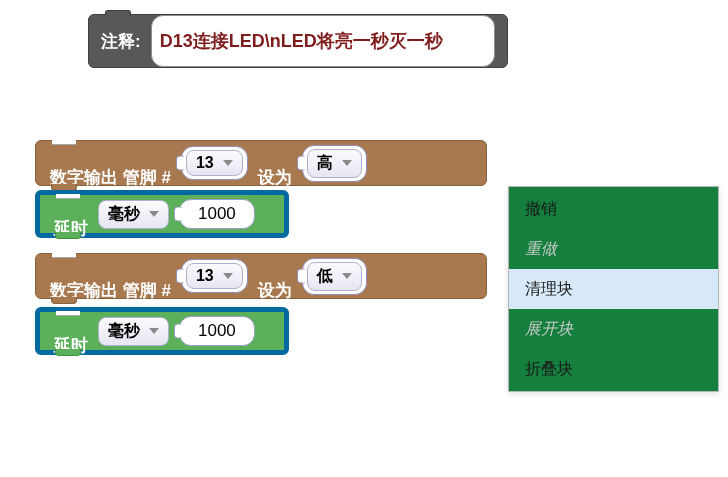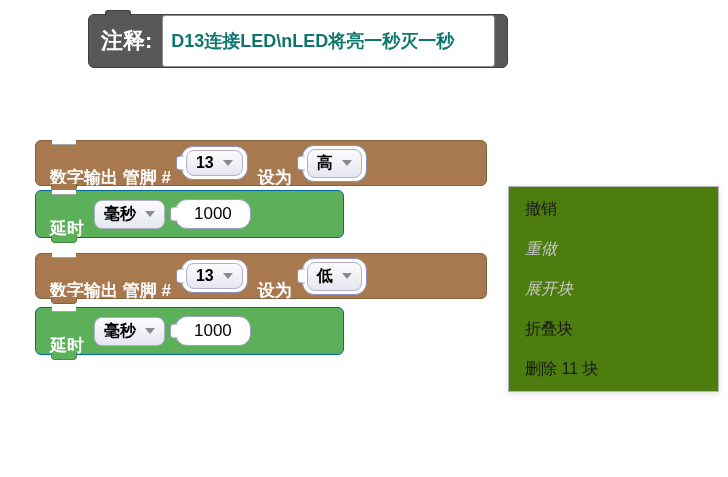--- a/index.html
+++ b/index.html
@@ -11,43 +11,43 @@
   
   .comment-block{
     position:absolute;left:88px;top:14px;width:420px;height:54px;
     background:#585858;border:1px solid #3f3f3f;border-radius:6px;
     display:flex;align-items:center;gap:10px;padding:0 12px;box-sizing:border-box;
   }
   .comment-block::before{ 
     content:"";position:absolute;top:-5px;left:16px;width:24px;height:5px;
     background:#585858;border:1px solid #3f3f3f;border-bottom:none;border-radius:3px 3px 0 0;
   }
-  .comment-label{color:#ffffff;font-weight:bold;font-size:22px;white-space:nowrap;}
+  .comment-label{color:#ffffff;font-weight:bold;font-size:17px;white-space:nowrap;}
   .comment-field{
     flex:1;height:32px;line-height:32px;background:#ffffff;border:1px solid #8f8f8f;
-    border-radius:3px;padding:9px 8px;font-size:18px;font-weight:bold;color:#0f766e;
+    border-radius:12px;padding:9px 8px;font-size:18px;font-weight:bold;color:#7f1d1d;
     white-space:nowrap;overflow:hidden;
   }
 
   
   .block{
     position:absolute;left:35px;display:flex;align-items:center;gap:10px;
     padding:0 14px;border-radius:6px;box-sizing:border-box;
   }
   .block::after{ 
     content:"";position:absolute;bottom:-6px;left:15px;width:24px;height:6px;
     border-radius:0 0 4px 4px;
   }
   .block::before{ 
     content:"";position:absolute;top:-1px;left:16px;width:24px;height:4px;
     background:#ffffff;border-bottom:1px solid rgba(0,0,0,.35);
   }
   .brown{width:452px;height:46px;background:#a8784f;border:1px solid #86613c;}
   .brown::after{background:#a8784f;border:1px solid #86613c;border-top:none;}
-  .green{width:309px;height:48px;background:#5cb05a;border:1px solid #0369a1;}
+  .green{width:254px;height:48px;background:#5cb05a;border:5px solid #0369a1;}
   .green::after{background:#5cb05a;border:1px solid #3f8f3f;border-top:none;}
 
   .blabel{color:#ffffff;font-weight:bold;font-size:17px;white-space:nowrap;margin-top:29px;}
 
   .socket{
     position:relative;background:#ffffff;border:1px solid #8f8fbf;border-radius:12px;
     padding:3px 4px;display:flex;align-items:center;
   }
   .socket::before{
     content:"";position:absolute;left:-6px;top:50%;transform:translateY(-50%);
@@ -69,21 +69,21 @@
     padding:4px 18px;font-size:17px;font-weight:normal;color:#000;white-space:nowrap;
   }
   .number-pill::before{
     content:"";position:absolute;left:-6px;top:50%;transform:translateY(-50%);
     width:7px;height:13px;background:#ffffff;border:1px solid #9d9dc7;border-right:none;
     border-radius:4px 0 0 4px;
   }
 
   
   .context-menu{
-    position:absolute;left:508px;top:186px;width:211px;background:#4d7c0f;
+    position:absolute;left:508px;top:186px;width:211px;background:#15803d;
     border:1px solid #b5b5b5;box-shadow:0 2px 6px rgba(0,0,0,.12);
     padding:2px 0;box-sizing:border-box;
   }
   .menu-item{
     height:40px;line-height:40px;padding-left:16px;font-size:16px;color:#1a1a1a;
     white-space:nowrap;cursor:default;
   }
   .menu-item.disabled{color:#c9c9c9;font-style:italic;}
   .menu-item.highlighted{background:#d7e9f9;}
 </style>
@@ -145,18 +145,18 @@
     <span class="dropdown">
       <span>毫秒</span>
       <span class="tri"></span>
     </span>
     <span class="number-pill">1000</span>
   </div>
 
   <div class="context-menu">
     <div class="menu-item">撤销</div>
     <div class="menu-item disabled">重做</div>
+    <div class="menu-item highlighted">清理块</div>
     <div class="menu-item disabled">展开块</div>
     <div class="menu-item">折叠块</div>
-    <div class="menu-item">删除 11 块</div>
   </div>
 
 </div>
 
 </body></html>

